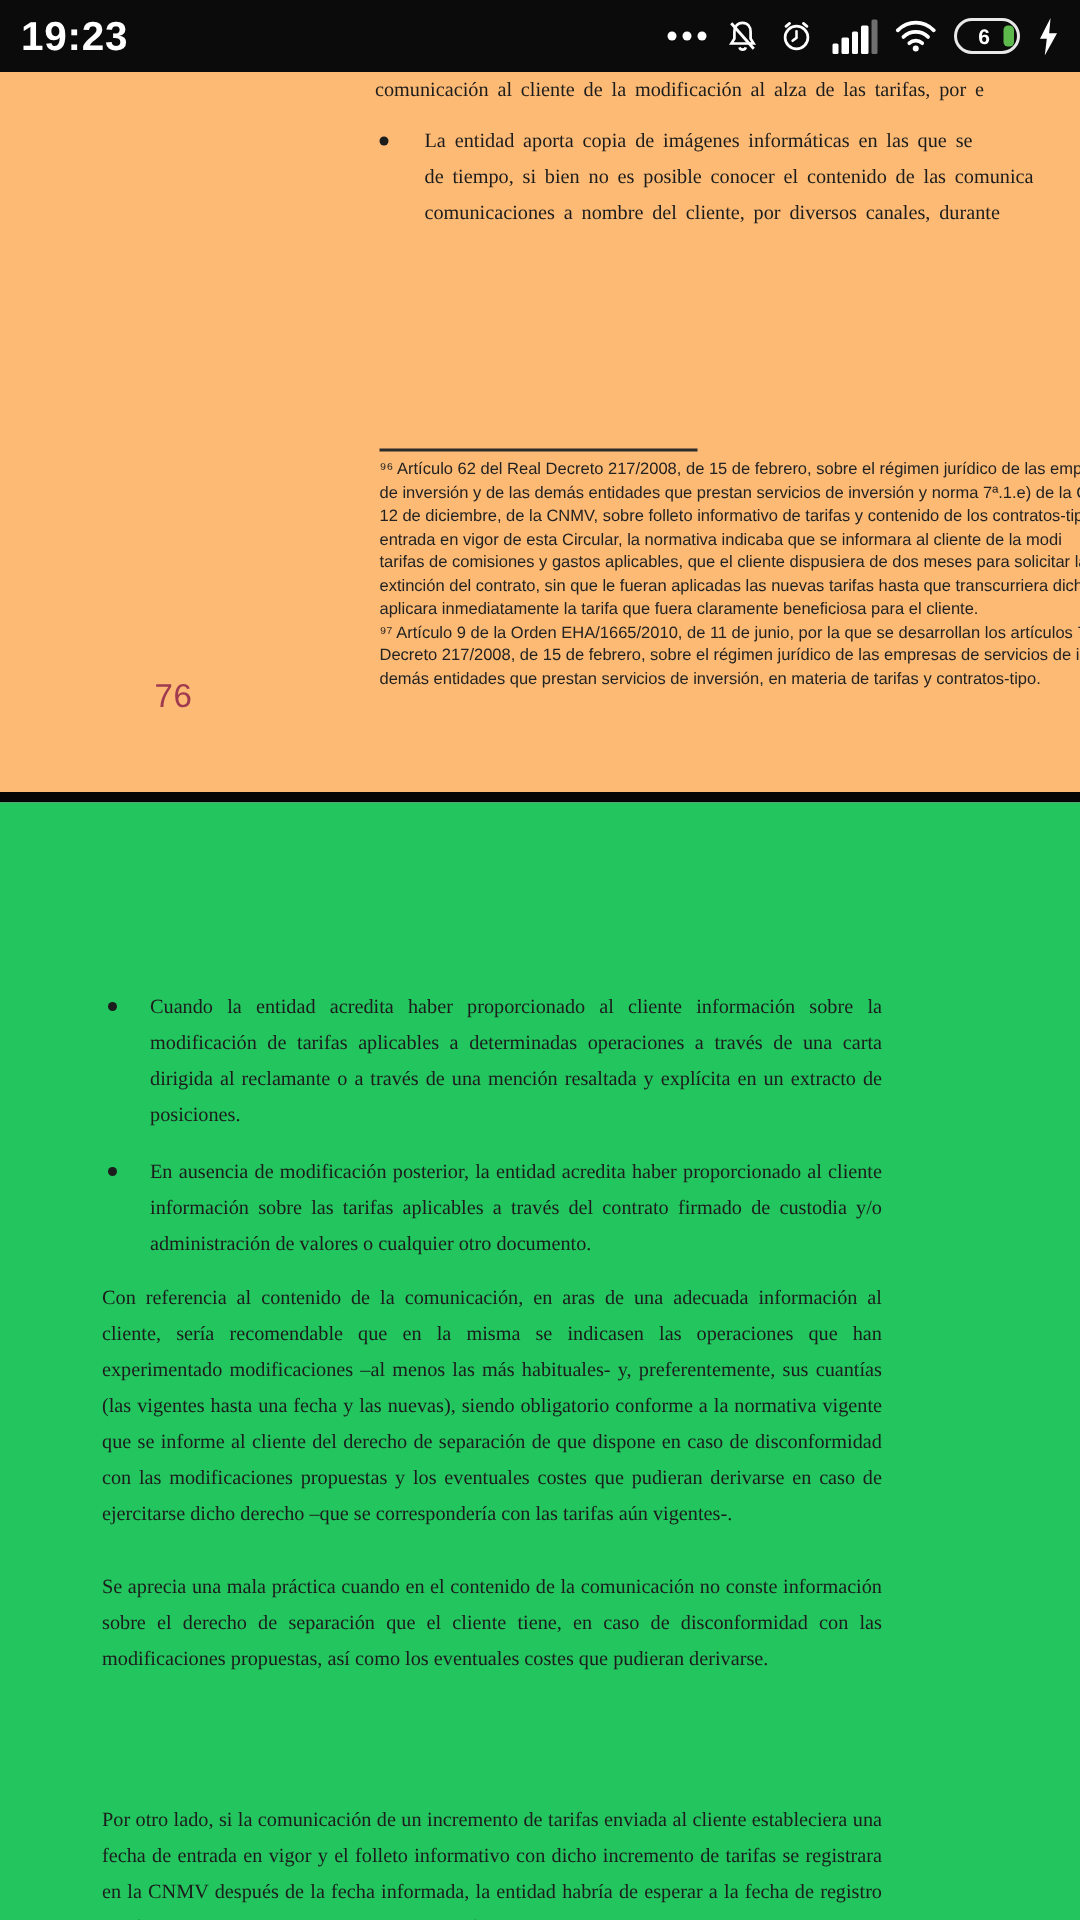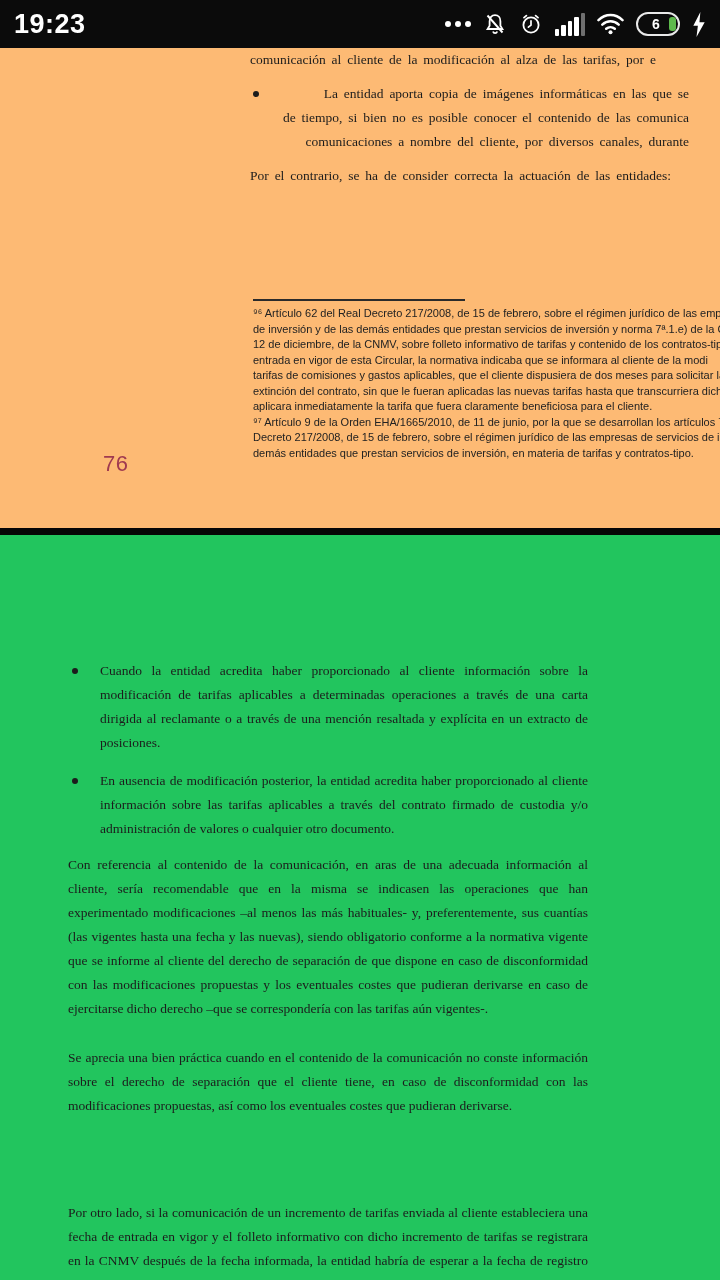--- a/index.html
+++ b/index.html
@@ -36,21 +36,21 @@
   
   .viewer{position:absolute;top:48px;left:0;width:720px;height:1232px;background:#fff;}
 
   .page1{position:absolute;top:0;left:0;width:720px;height:480px;background:#fdba74;overflow:hidden;}
   .p1-body{
     position:absolute;left:250px;top:0;white-space:nowrap;color:#1c1c1c;
     font-size:13.5px;line-height:24px;word-spacing:2.5px;
   }
   .p1-para{margin:0;}
   .p1-body .block-gap{height:10px;}
-  .p1-bullet{position:relative;padding-left:33px;text-align:right;}
+  .p1-bullet{position:relative;padding-left:33px;}
   .p1-bullet .dot{position:absolute;left:3px;top:9px;width:6px;height:6px;border-radius:50%;background:#1c1c1c;}
   .fn-sep{position:absolute;left:253px;top:251px;width:212px;border-top:2px solid #2b2b2b;}
   .footnotes{
     position:absolute;left:253px;top:258px;white-space:nowrap;color:#222222;
     font-family:"Liberation Sans","DejaVu Sans",sans-serif;font-size:11px;line-height:15.5px;
   }
   .page-num{
     position:absolute;left:103px;top:403px;
     font-family:"Liberation Sans","DejaVu Sans",sans-serif;font-size:22px;letter-spacing:.5px;
   }
@@ -134,21 +134,20 @@
       <div class="block-gap"></div>
       <div class="p1-bullet">
         <span class="dot"></span>
         <div>
             <div class="ln">La entidad aporta copia de imágenes informáticas en las que se</div>
             <div class="ln">de tiempo, si bien no es posible conocer el contenido de las comunica</div>
             <div class="ln">comunicaciones a nombre del cliente, por diversos canales, durante</div>
           </div>
       </div>
       <div class="block-gap"></div>
-      <div class="p1-para">Por el contrario, se ha de consider correcta la actuación de las entidades:</div>
     </div>
 
     <div class="fn-sep"></div>
 
     <div class="footnotes">
       <div>
           <div class="ln">⁹⁶ Artículo 62 del Real Decreto 217/2008, de 15 de febrero, sobre el régimen jurídico de las empres</div>
           <div class="ln">de inversión y de las demás entidades que prestan servicios de inversión y norma 7ª.1.e) de la Circ</div>
           <div class="ln">12 de diciembre, de la CNMV, sobre folleto informativo de tarifas y contenido de los contratos-tip</div>
           <div class="ln">entrada en vigor de esta Circular, la normativa indicaba que se informara al cliente de la modi</div>
@@ -171,18 +170,18 @@
   <div class="page2">
     <div class="p2-block p2-bullet b1">
       <span class="dot"></span>
       <span>Cuando la entidad acredita haber proporcionado al cliente información sobre la modificación de tarifas aplicables a determinadas operaciones a través de una carta dirigida al reclamante o a través de una mención resaltada y explícita en un extracto de posiciones.</span>
     </div>
     <div class="p2-block p2-bullet b2">
       <span class="dot"></span>
       <span>En ausencia de modificación posterior, la entidad acredita haber proporcionado al cliente información sobre las tarifas aplicables a través del contrato firmado de custodia y/o administración de valores o cualquier otro documento.</span>
     </div>
     <div class="p2-block pa1">Con referencia al contenido de la comunicación, en aras de una adecuada información al cliente, sería recomendable que en la misma se indicasen las operaciones que han experimentado modificaciones –al menos las más habituales- y, preferentemente, sus cuantías (las vigentes hasta una fecha y las nuevas), siendo obligatorio conforme a la normativa vigente que se informe al cliente del derecho de separación de que dispone en caso de disconformidad con las modificaciones propuestas y los eventuales costes que pudieran derivarse en caso de ejercitarse dicho derecho –que se correspondería con las tarifas aún vigentes-.</div>
-    <div class="p2-block pa2">Se aprecia una bien práctica cuando en el contenido de la comunicación no conste información sobre el derecho de separación que el cliente tiene, en caso de disconformidad con las modificaciones propuestas, así como los eventuales costes que pudieran derivarse.</div>
+    <div class="p2-block pa2">Se aprecia una mala práctica cuando en el contenido de la comunicación no conste información sobre el derecho de separación que el cliente tiene, en caso de disconformidad con las modificaciones propuestas, así como los eventuales costes que pudieran derivarse.</div>
     <div class="p2-block pa3">Por otro lado, si la comunicación de un incremento de tarifas enviada al cliente estableciera una fecha de entrada en vigor y el folleto informativo con dicho incremento de tarifas se registrara en la CNMV después de la fecha informada, la entidad habría de esperar a la fecha de registro del folleto para poder aplicar las nuevas tarifas. A este respecto, uno de los requisitos previos para la aplicación de las tarifas es, precisamente, su remisión a la CNMV⁹⁸.</div>
 
   </div>
 
 </div>
 
 </body></html>

